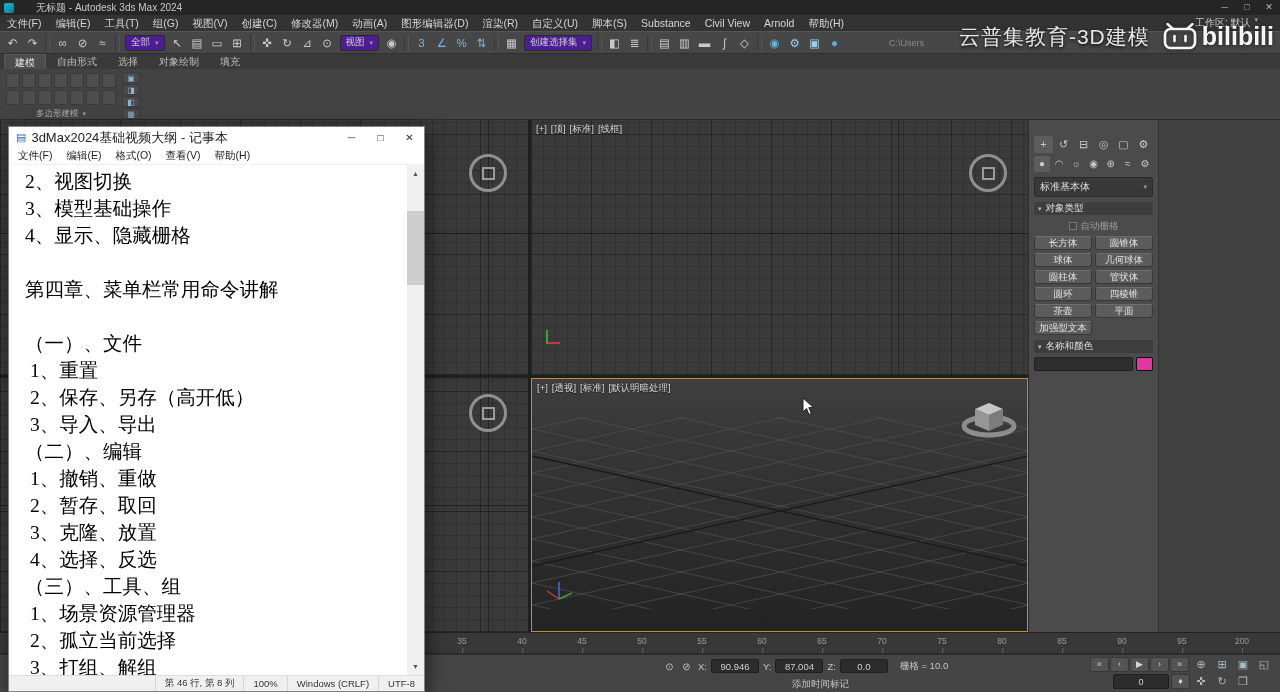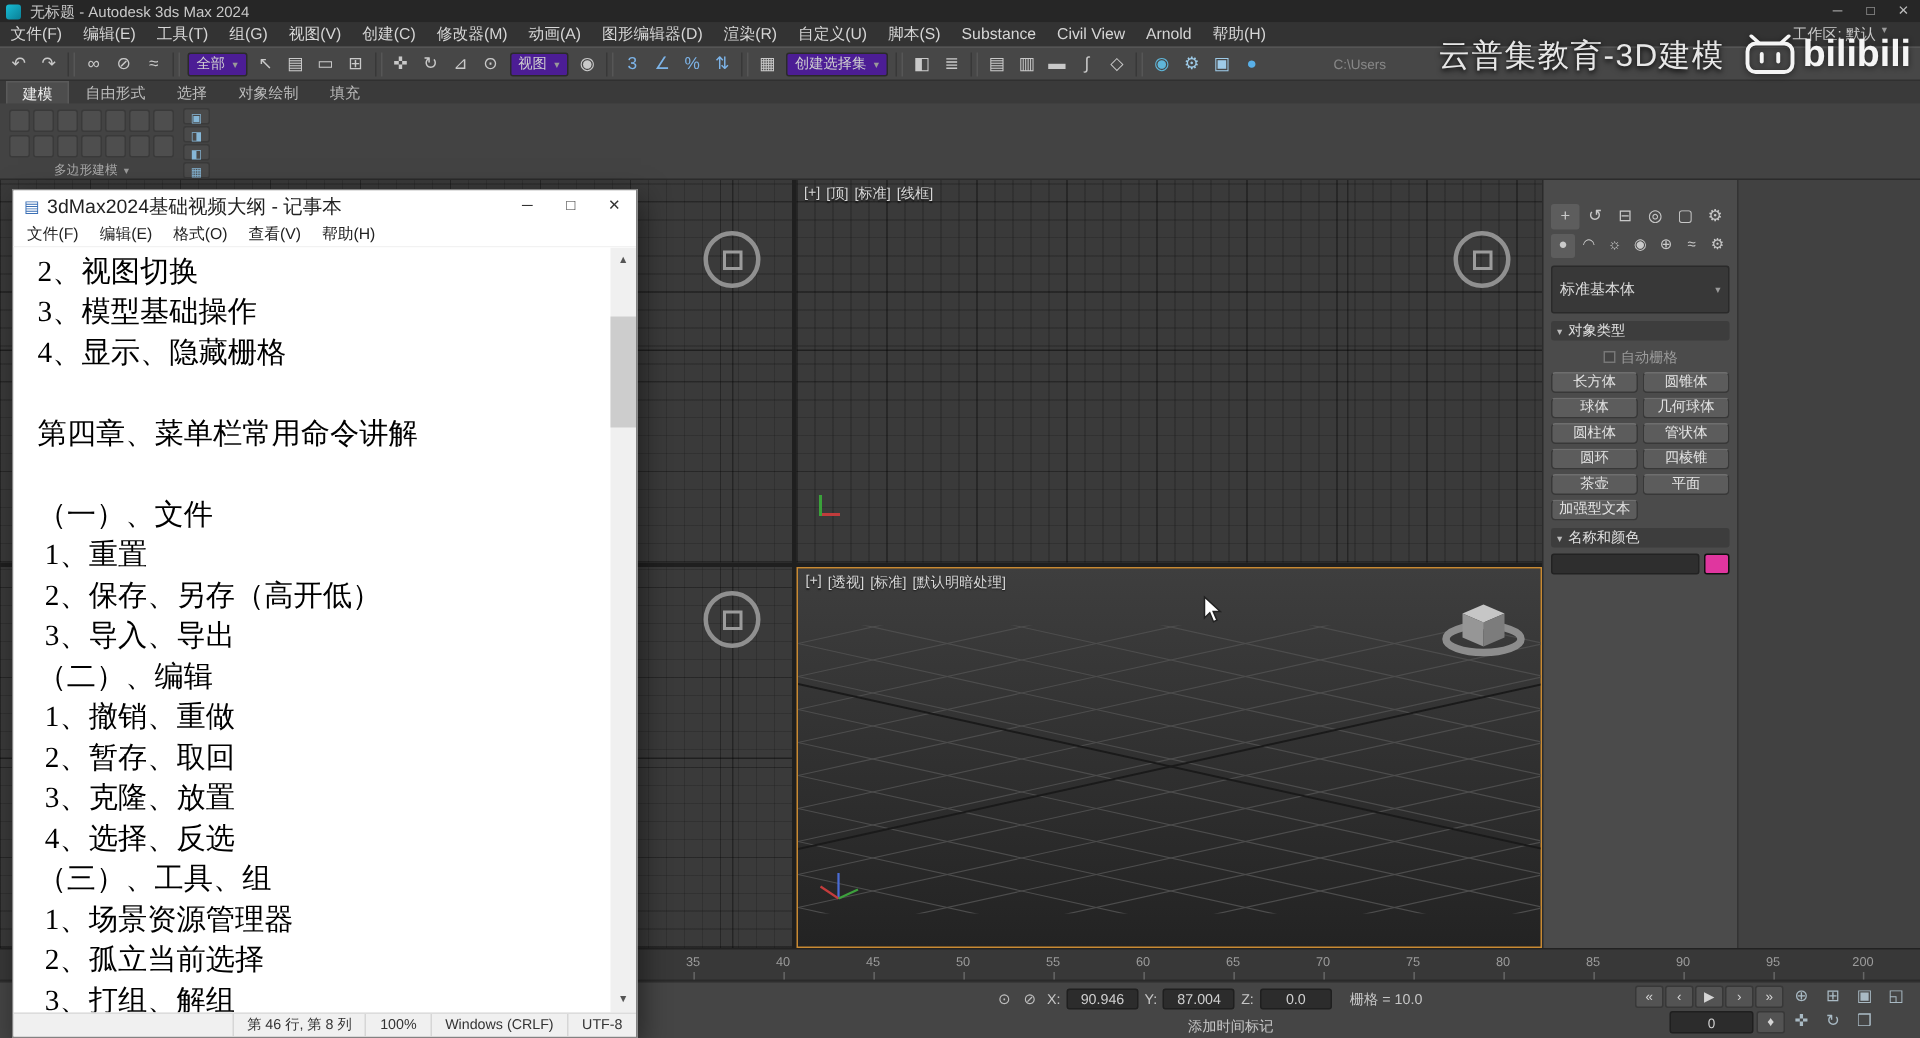--- a/index.html
+++ b/index.html
@@ -1,21 +1,21 @@
 <!DOCTYPE html>
 <html><head>
 <meta charset="utf-8">
 <style>
   *{margin:0;padding:0;box-sizing:border-box;}
   html,body{width:1280px;height:692px;overflow:hidden;background:#111;}
   body{font-family:"Liberation Sans",sans-serif;}
   .app{position:relative;width:1280px;height:692px;background:#3f3f3f;overflow:hidden;}
 
   
-  .titlebar{position:absolute;left:0;top:0;width:100%;height:15px;background:#262626;display:flex;align-items:center;}
+  .titlebar{position:absolute;left:0;top:0;width:100%;height:15px;background:#262626;display:flex;align-items:center;gap:16px;}
   .logo{width:10px;height:10px;margin:0 6px 0 4px;background:linear-gradient(135deg,#18bcd4,#0a7f96);border-radius:2px;}
   .title{font-size:10px;color:#c9c9c9;}
   .winbtns{margin-left:auto;display:flex;}
   .winbtn{width:22px;text-align:center;font-size:9px;color:#bbb;line-height:15px;}
 
   
   .menubar{position:absolute;left:0;top:15px;width:100%;height:16px;background:#333;display:flex;align-items:center;}
   .menu-item{font-size:10.5px;color:#d6d6d6;padding:0 7px;line-height:16px;white-space:nowrap;}
   .workspace{margin-left:auto;display:flex;align-items:flex-start;font-size:10px;color:#c9c9c9;padding-right:22px;gap:4px;}
 
@@ -66,21 +66,21 @@
   .tripod{position:absolute;left:12px;top:198px;}
 
   
   .cmdpanel{position:absolute;left:1028px;top:120px;width:130px;height:512px;background:#4b4b4b;border-left:1px solid #2b2b2b;padding:2px 5px;}
   #cp-tabs{display:flex;gap:1px;margin-top:14px;}
   .cp-tab{flex:1;height:17px;line-height:17px;text-align:center;font-size:11px;color:#c9c9c9;border-radius:2px;}
   .cp-tab.active{background:#5d5d5d;}
   #cp-cats{display:flex;gap:1px;margin-top:3px;}
   .cp-cat{flex:1;height:16px;line-height:16px;text-align:center;font-size:10px;color:#c9c9c9;border-radius:2px;}
   .cp-cat.active{background:#5d5d5d;}
-  .cp-drop{margin-top:5px;height:32px;background:#383838;border:1px solid #2a2a2a;border-radius:2px;display:flex;align-items:center;padding:0 5px;}
+  .cp-drop{margin-top:5px;height:20px;background:#383838;border:1px solid #2a2a2a;border-radius:2px;display:flex;align-items:center;padding:0 5px;}
   .cp-drop-label{flex:1;font-size:10px;color:#ddd;}
   .cp-rollout{margin-top:5px;height:13px;background:#3d3d3d;border-radius:2px;display:flex;align-items:center;padding:0 4px;gap:4px;}
   .roll-arrow{font-size:7px;color:#bbb;}
   .roll-title{font-size:9.5px;color:#e0e0e0;}
   .cp-autogrid{margin-top:4px;height:14px;display:flex;align-items:center;justify-content:center;gap:4px;}
   .ag-box{width:8px;height:8px;border:1px solid #777;background:#444;}
   .ag-label{font-size:9.5px;color:#9a9a9a;}
   #cp-prims{margin-top:3px;display:grid;grid-template-columns:1fr 1fr;gap:3px;}
   .prim-btn{height:14px;line-height:12px;text-align:center;font-size:9.5px;color:#e3e3e3;background:#5c5c5c;border:1px solid #383838;border-top-color:#6e6e6e;border-radius:3px;white-space:nowrap;}
   .cp-namerow{margin-top:4px;display:flex;gap:3px;}

